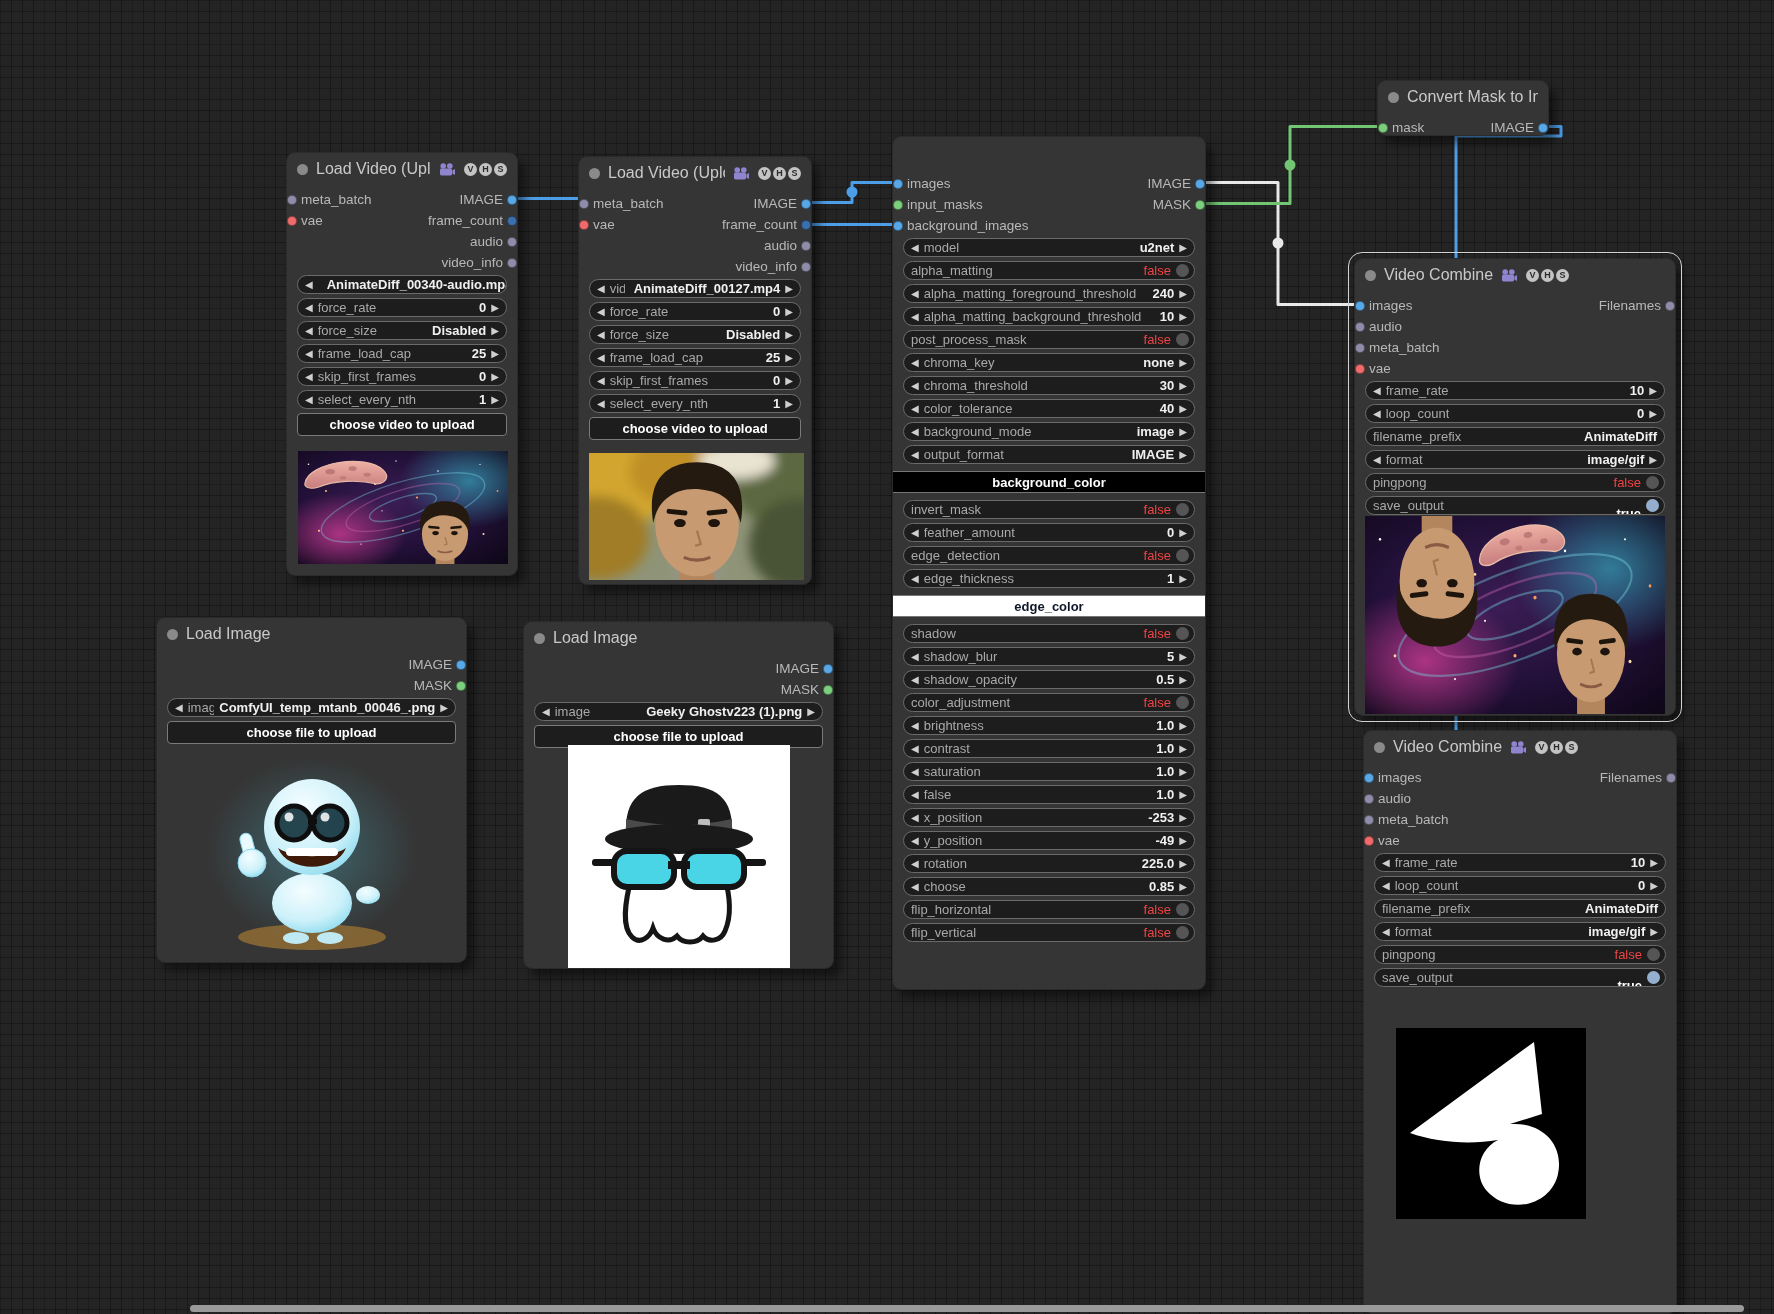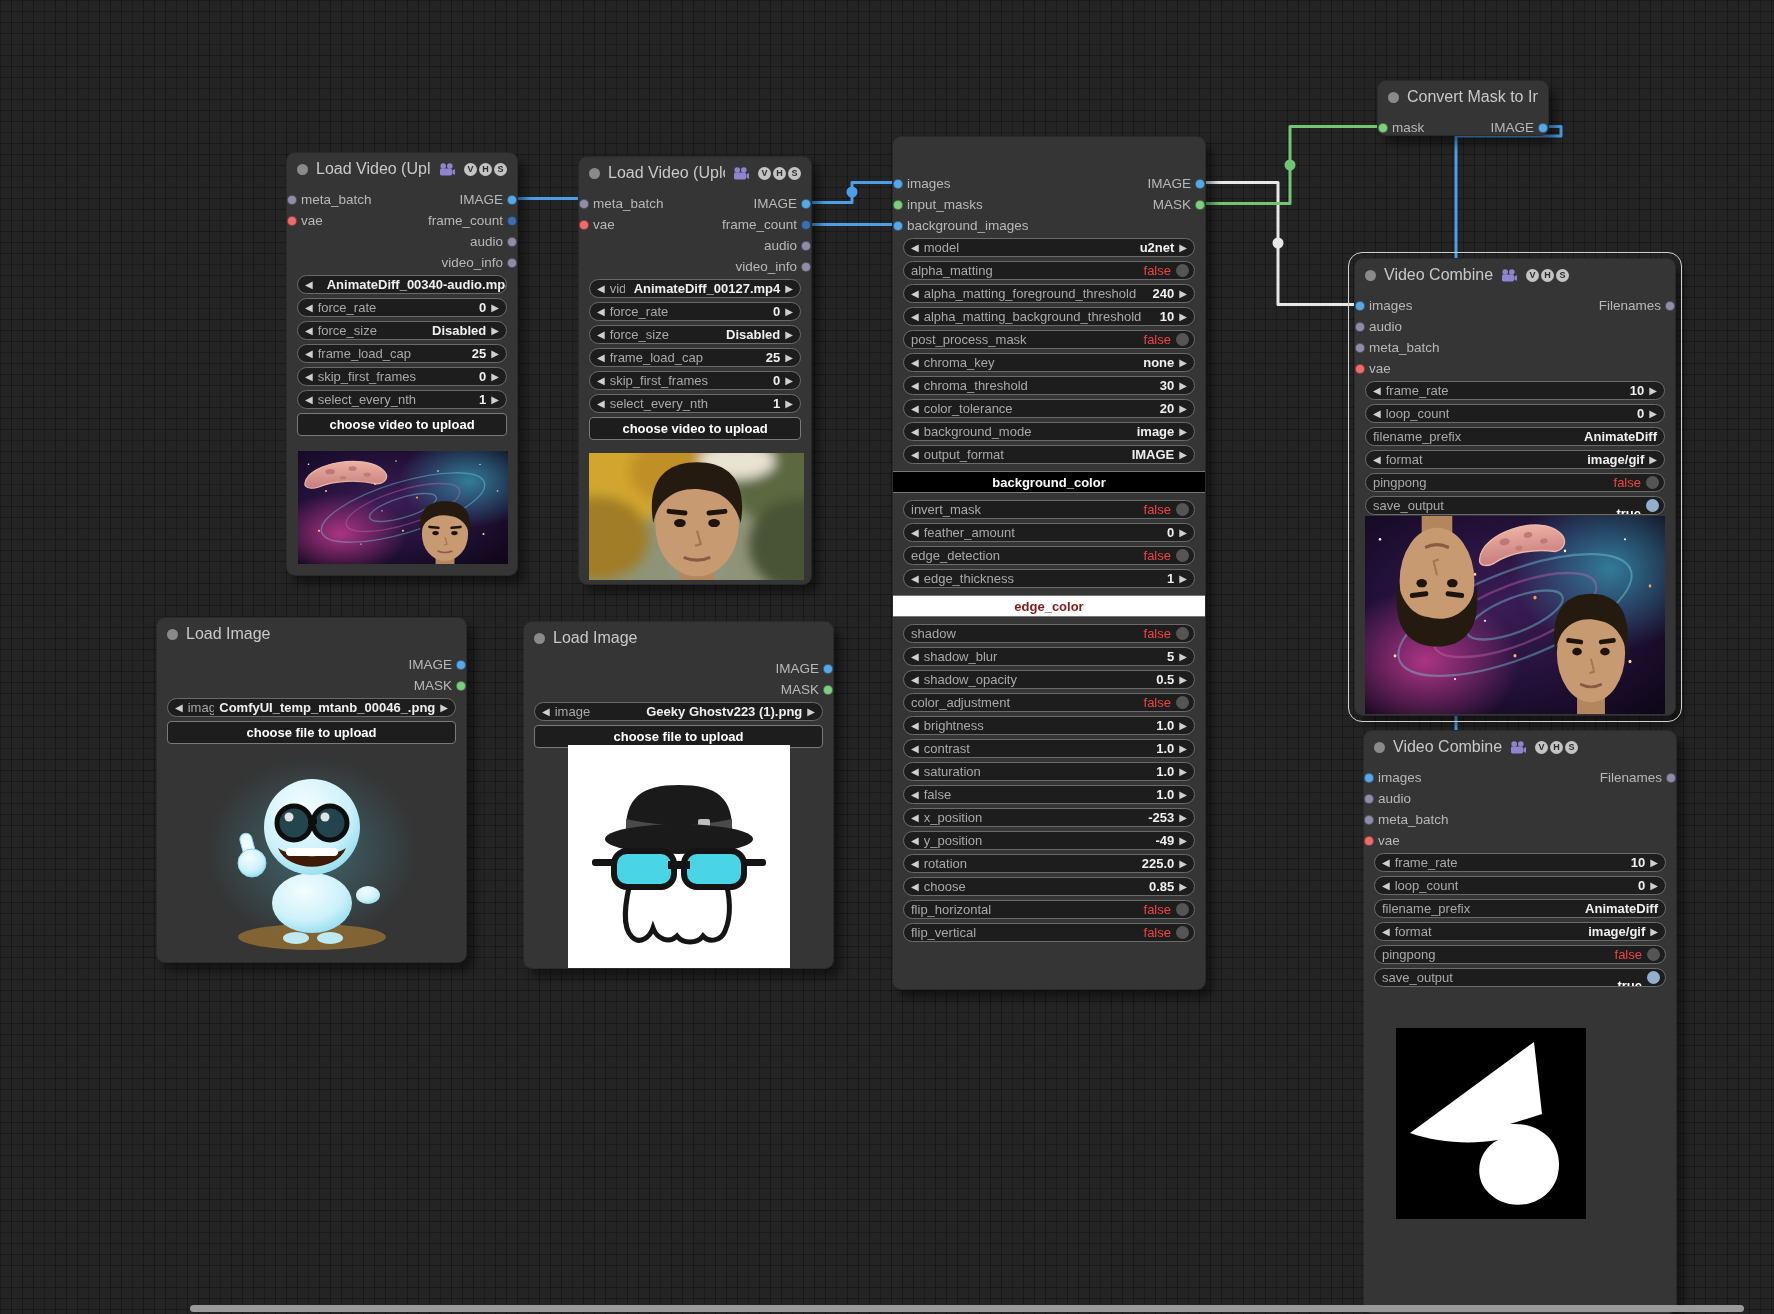--- a/index.html
+++ b/index.html
@@ -385,21 +385,21 @@
         </div>
         <div class="pill ">
           <span class="arr">◀</span>
           <span class="wlabel">chroma_threshold</span>
           <span class="wvalue">30</span>
           <span class="arr">▶</span>
         </div>
         <div class="pill ">
           <span class="arr">◀</span>
           <span class="wlabel">color_tolerance</span>
-          <span class="wvalue">20</span>
+          <span class="wvalue">40</span>
           <span class="arr">▶</span>
         </div>
         <div class="pill ">
           <span class="arr">◀</span>
           <span class="wlabel">background_mode</span>
           <span class="wvalue">image</span>
           <span class="arr">▶</span>
         </div>
         <div class="pill ">
           <span class="arr">◀</span>
@@ -423,21 +423,21 @@
           <span class="wlabel">edge_detection</span>
           <span class="wvalue">false</span>
           <span class="knob"></span>
         </div>
         <div class="pill ">
           <span class="arr">◀</span>
           <span class="wlabel">edge_thickness</span>
           <span class="wvalue">1</span>
           <span class="arr">▶</span>
         </div>
-        <div class="bar" style="background: rgb(255, 255, 255); color: #7f1d1d;">edge_color</div>
+        <div class="bar" style="background: rgb(255, 255, 255); color: #0f172a;">edge_color</div>
         <div class="pill  tog">
           <span class="wlabel">shadow</span>
           <span class="wvalue">false</span>
           <span class="knob"></span>
         </div>
         <div class="pill ">
           <span class="arr">◀</span>
           <span class="wlabel">shadow_blur</span>
           <span class="wvalue">5</span>
           <span class="arr">▶</span>

